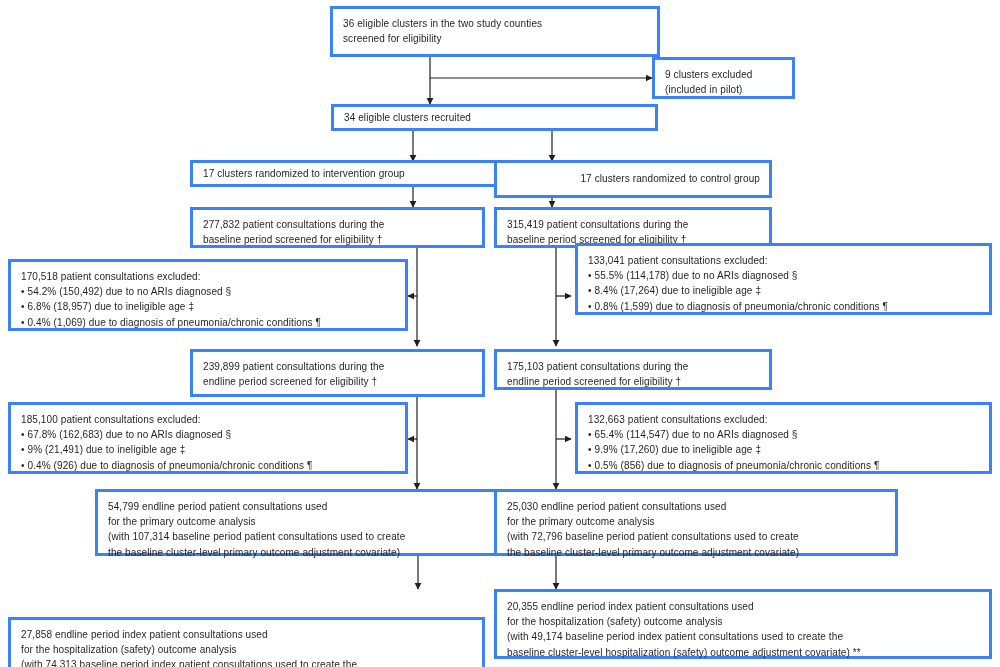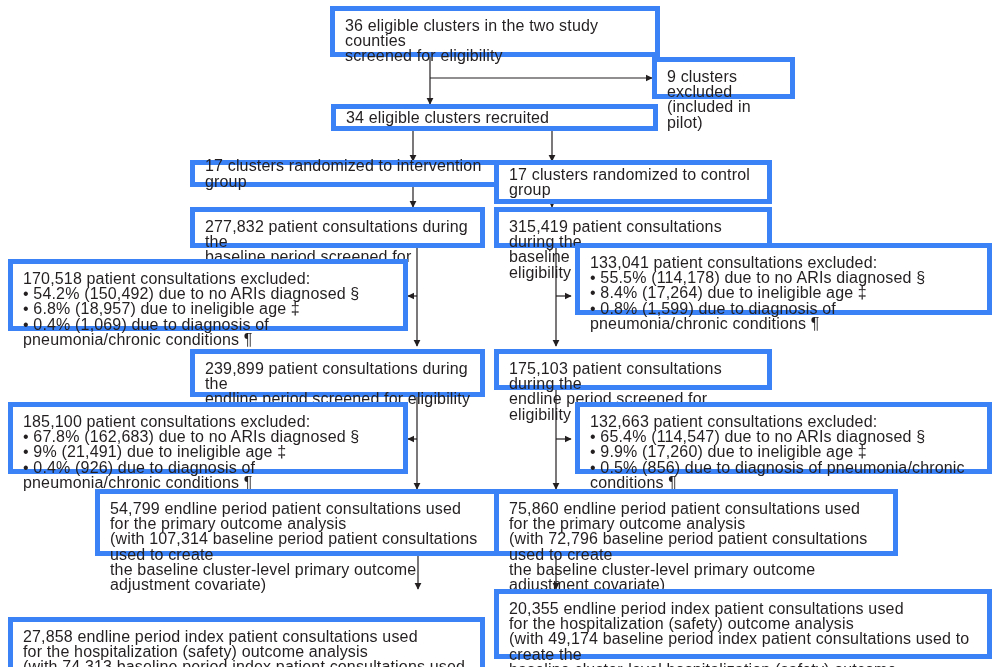--- a/index.html
+++ b/index.html
@@ -19,24 +19,24 @@
     position: absolute;
     left: 0;
     top: 0;
     width: 1000px;
     height: 667px;
     pointer-events: none;
   }
   .node {
     position: absolute;
     box-sizing: border-box;
-    border: 5px solid #3b82f6;
+    border: 3px solid #3b82f6;
     background: #ffffff;
     color: #231f20;
-    font-size: 16px;
+    font-size: 10px;
     line-height: 15.2px;
     padding: 7px 9px 7px 10px;
     white-space: pre-line;
     letter-spacing: 0.01em;
   }
   .node.center-v {
     display: flex;
     flex-direction: column;
     justify-content: center;
   }
@@ -84,21 +84,21 @@
   <div class="node" style="left:330px; top:6px; width:330px; height:51px;">36 eligible clusters in the two study counties
 screened for eligibility</div>
 
   <div class="node" style="left:652px; top:57px; width:143px; height:42px;">9 clusters excluded
 (included in pilot)</div>
 
   <div class="node center-v" style="left:331px; top:104px; width:327px; height:27px;">34 eligible clusters recruited</div>
 
   <div class="node center-v" style="left:190px; top:160px; width:323px; height:27px;">17 clusters randomized to intervention group</div>
 
-  <div class="node center-v" style="left:494px; top:160px; width:278px; height:44px;">17 clusters randomized to control group</div>
+  <div class="node center-v" style="left:494px; top:160px; width:278px; height:38px;text-align:right;">17 clusters randomized to control group</div>
 
   <div class="node" style="left:190px; top:207px; width:295px; height:41px;">277,832 patient consultations during the
 baseline period screened for eligibility †</div>
 
   <div class="node" style="left:494px; top:207px; width:278px; height:41px;">315,419 patient consultations during the
 baseline period screened for eligibility †</div>
 
   <div class="node" style="left:8px; top:259px; width:400px; height:72px;">170,518 patient consultations excluded:
 • 54.2% (150,492) due to no ARIs diagnosed §
 • 6.8% (18,957) due to ineligible age ‡
@@ -123,21 +123,21 @@
   <div class="node" style="left:575px; top:402px; width:417px; height:72px;">132,663 patient consultations excluded:
 • 65.4% (114,547) due to no ARIs diagnosed §
 • 9.9% (17,260) due to ineligible age ‡
 • 0.5% (856) due to diagnosis of pneumonia/chronic conditions ¶</div>
 
   <div class="node" style="left:75px; top:489px; width:410px; height:67px;margin-left:20px;">54,799 endline period patient consultations used
 for the primary outcome analysis
 (with 107,314 baseline period patient consultations used to create
 the baseline cluster-level primary outcome adjustment covariate)</div>
 
-  <div class="node" style="left:494px; top:489px; width:404px; height:67px;">75,860 endline period patient consultations used
+  <div class="node" style="left:494px; top:489px; width:404px; height:67px;">25,030 endline period patient consultations used
 for the primary outcome analysis
 (with 72,796 baseline period patient consultations used to create
 the baseline cluster-level primary outcome adjustment covariate)</div>
 
   <div class="node" style="left:8px; top:589px; width:477px; height:70px;margin-top:28px;">27,858 endline period index patient consultations used
 for the hospitalization (safety) outcome analysis
 (with 74,313 baseline period index patient consultations used to create the
 baseline cluster-level hospitalization (safety) outcome adjustment covariate) **</div>
 
   <div class="node" style="left:494px; top:589px; width:498px; height:70px;">20,355 endline period index patient consultations used

